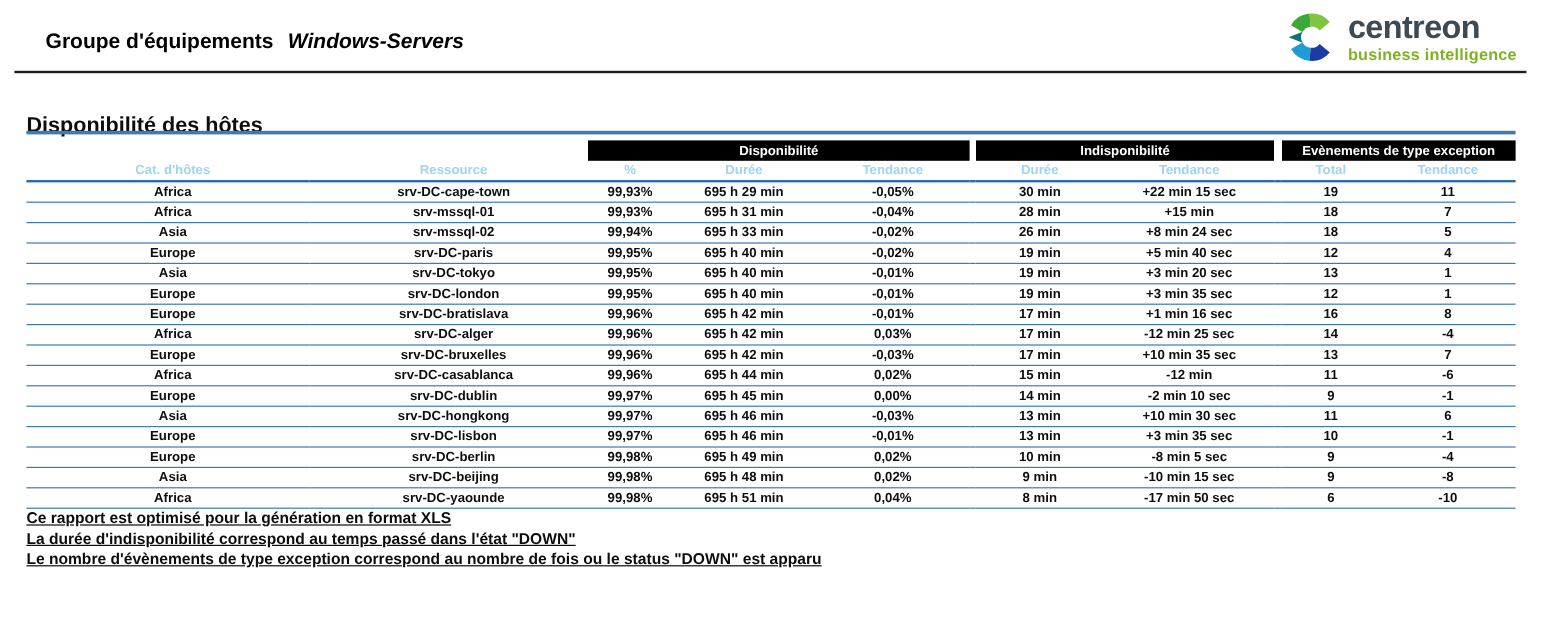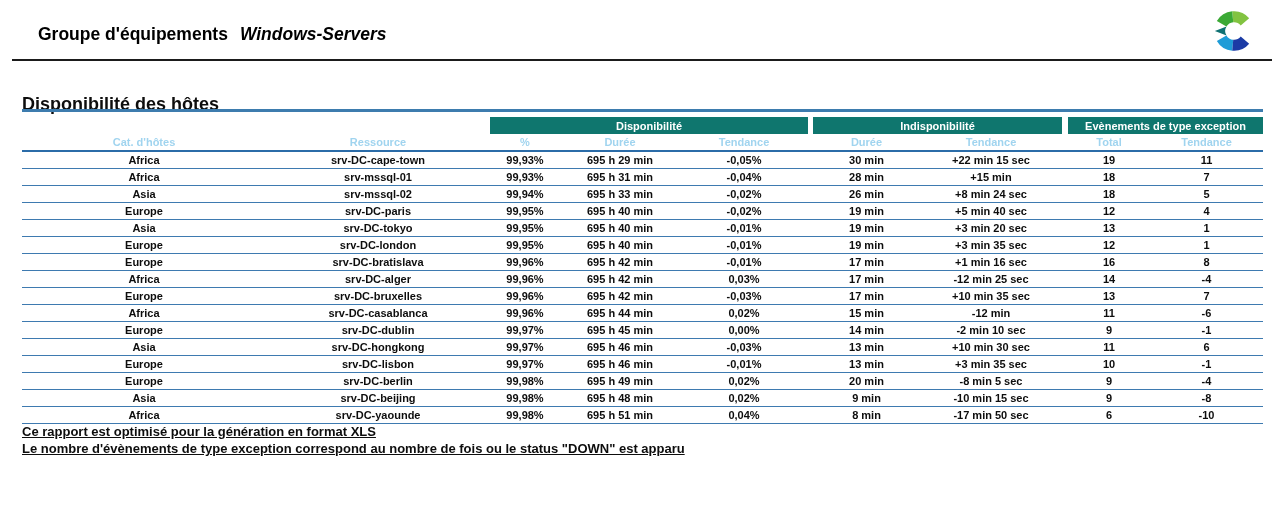--- a/index.html
+++ b/index.html
@@ -21,21 +21,21 @@
   .section-title{position:absolute;left:22px;top:94px;font-size:18px;font-weight:700;color:#0d0d0d;}
   .section-rule{position:absolute;left:22px;top:109px;width:1241px;height:3px;background:#3d7cae;}
   
   table.report{
     position:absolute;left:22px;top:117px;width:1241px;
     border-collapse:collapse;table-layout:fixed;
     font-size:11px;font-weight:700;color:#0d0d0d;
   }
   table.report th,table.report td{padding:0;overflow:hidden;white-space:nowrap;}
   tr.bandrow{height:17px;}
-  tr.bandrow .band{background:#0f766e;color:#ffffff;text-align:center;font-size:11px;font-weight:700;}
+  tr.bandrow .band{background:#000000;color:#ffffff;text-align:center;font-size:11px;font-weight:700;}
   tr.subhead{height:17px;}
   tr.subhead th{color:#a0d4ef;text-align:center;font-size:11px;font-weight:700;border-bottom:2px solid #2b6ca8;}
   tbody.rows tr{height:17px;}
   tbody.rows td{border-bottom:1px solid #3e7ab0;text-align:center;}
   .left{text-align:left;padding-left:8px !important;}
   
   .footer{position:absolute;left:22px;top:423px;font-size:13px;font-weight:700;color:#0d0d0d;text-decoration:underline;}
   .footer div{height:17px;line-height:17px;white-space:nowrap;}
   .footer .calculs{color:#3e86c6;}
 </style>
@@ -49,20 +49,24 @@
   </div>
 
   <div class="logo">
     <svg viewBox="0 0 40 40" aria-hidden="true">
       <path d="M 33.8,8.4 A 18 18 0 0 0 18.4,2.1 L 19.3,12.0 A 8 8 0 0 1 26.1,14.9 Z" fill="#82c341"></path>
       <path d="M 18.4,2.1 A 18 18 0 0 0 4.4,11.0 L 13.1,16.0 A 8 8 0 0 1 19.3,12.0 Z" fill="#3ba935"></path>
       <path d="M 13.2,15.8 L 2.6,20 L 13.2,24.2 A 8 8 0 0 1 13.2,15.8 Z" fill="#0e7173"></path>
       <path d="M 4.4,29.0 A 18 18 0 0 0 18.4,37.9 L 19.3,28.0 A 8 8 0 0 1 13.1,24.0 Z" fill="#1e9cd7"></path>
       <path d="M 18.4,37.9 A 18 18 0 0 0 33.8,31.6 L 26.1,25.1 A 8 8 0 0 1 19.3,28.0 Z" fill="#1c3ba5"></path>
     </svg>
+    <div class="logo-text">
+      <div class="logo-brand">centreon</div>
+      <div class="logo-tagline">business intelligence</div>
+    </div>
   </div>
 
   <div class="top-rule"></div>
 
   <div class="section-title">Disponibilité des hôtes</div>
   <div class="section-rule"></div>
 
   <table class="report">
     <colgroup>
       <col style="width:236px">
@@ -270,21 +274,21 @@
           <td>10</td>
           <td>-1</td>
         </tr>
         <tr>
           <td class="left">Europe</td>
           <td class="left">srv-DC-berlin</td>
           <td>99,98%</td>
           <td>695 h 49 min</td>
           <td>0,02%</td>
           <td></td>
-          <td>20 min</td>
+          <td>10 min</td>
           <td>-8 min 5 sec</td>
           <td></td>
           <td>9</td>
           <td>-4</td>
         </tr>
         <tr>
           <td class="left">Asia</td>
           <td class="left">srv-DC-beijing</td>
           <td>99,98%</td>
           <td>695 h 48 min</td>
@@ -307,16 +311,17 @@
           <td>-17 min 50 sec</td>
           <td></td>
           <td>6</td>
           <td>-10</td>
         </tr>
       </tbody>
   </table>
 
   <div class="footer">
     <div>Ce rapport est optimisé pour la génération en format XLS</div>
+    <div>La durée d'indisponibilité correspond au temps passé dans l'état "DOWN"</div>
     <div>Le nombre d'évènements de type exception correspond au nombre de fois ou le status "DOWN" est apparu</div>
   </div>
 
 </div>
 
 </body></html>

